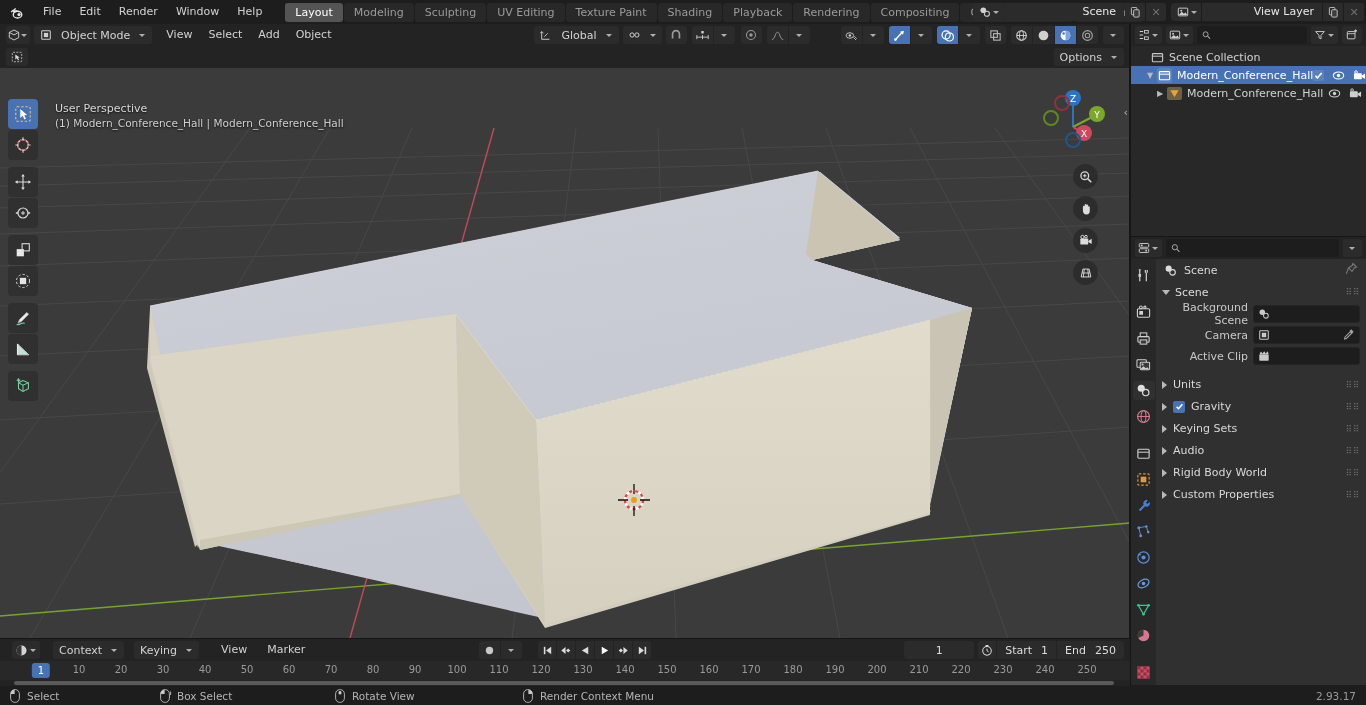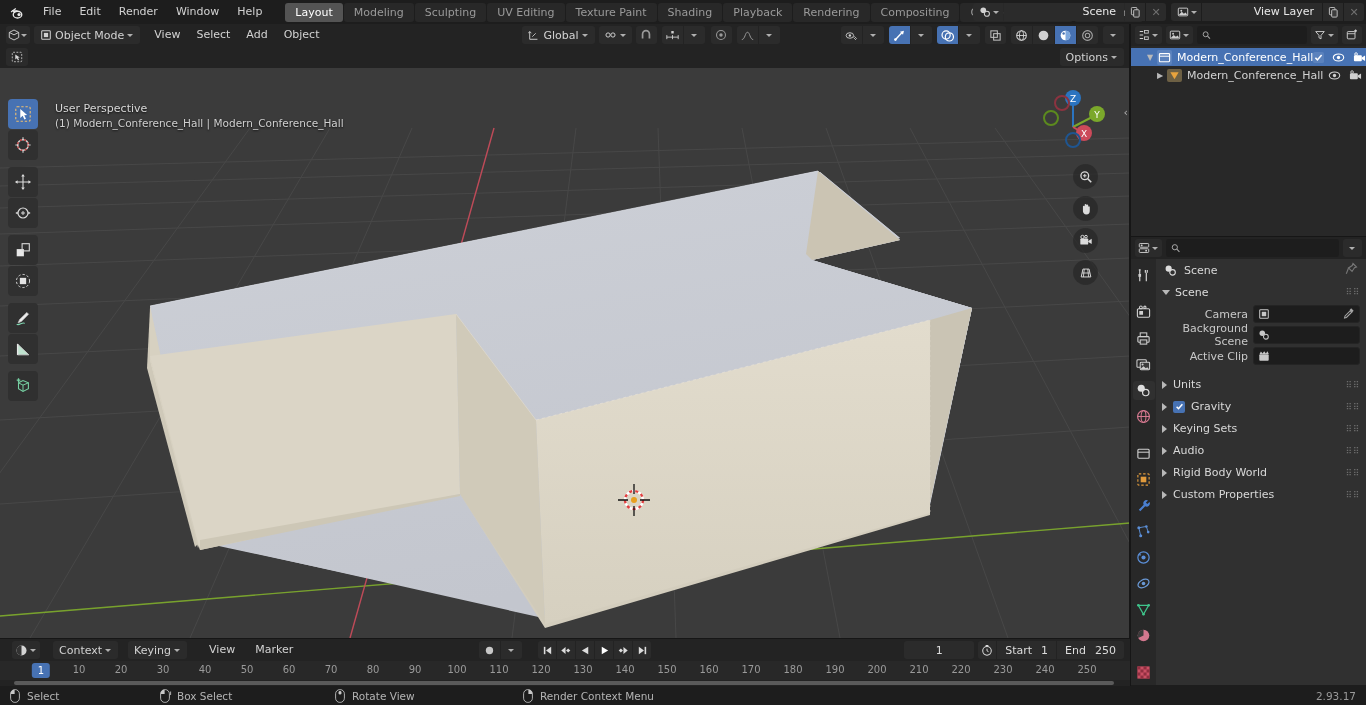--- a/index.html
+++ b/index.html
@@ -60,21 +60,21 @@
   }
   .vp-header {
     position: absolute; left: 0; top: 0; width: 1130px; height: 22px;
     background: #232323; display: flex; align-items: center;
   }
   .vp-header2 {
     position: absolute; left: 0; top: 22px; width: 1130px; height: 22px;
     background: #232323; display: flex; align-items: center;
   }
   .hdr-btn {
-    height: 18px; display: flex; align-items: center; gap: 3px; padding: 0 6px;
+    height: 18px; display: flex; align-items: center; gap: 9px; padding: 0 6px;
     background: #2b2b2b; border-radius: 3px; color: #d2d2d2; font-size: 11px;
     white-space: nowrap; cursor: default;
   }
   .hdr-txt {
     height: 18px; line-height: 18px; padding: 0 8px; color: #d2d2d2;
     font-size: 11px; cursor: default; border-radius: 3px;
   }
   .dd-arrow { display:inline-block; width:7px; height:7px; position: relative; }
   .dd-arrow:after {
     content: ''; position: absolute; left: 0; top: 2px;
@@ -848,20 +848,30 @@
         <svg width="12" height="12" viewBox="0 0 14 14">
           <rect x="1.5" y="3" width="9" height="8.5" rx="1" fill="none" stroke="#cfcfcf" stroke-width="1.1"></rect>
           <path d="M1.5 5.5 L10.5 5.5" stroke="#cfcfcf" stroke-width="1"></path>
           <path d="M9.5 2.2 L12.8 2.2 M11.2 0.6 L11.2 3.8" stroke="#cfcfcf" stroke-width="1.2"></path>
         </svg>
       </div>
     </div>
 
     <div class="out-rows">
 
+      <div class="out-row" style="padding-left:6px">
+        <span class="disc"></span>
+        <span style="display:flex">
+          <svg width="13" height="13" viewBox="0 0 14 14">
+            <rect x="1.5" y="2.8" width="11" height="8.8" rx="1" fill="none" stroke="#c8c8c8" stroke-width="1.2"></rect>
+            <path d="M1.5 5.6 L12.5 5.6" stroke="#c8c8c8" stroke-width="1.1"></path>
+          </svg>
+        </span>
+        <span class="rlabel">Scene Collection</span>
+      </div>
 
       <div class="out-row selected" style="padding-left:12px">
         <span class="disc">▼</span>
         <span style="display:flex;background:#5b82bd;border-radius:2px;padding:1px">
           <svg width="13" height="13" viewBox="0 0 14 14">
             <rect x="1.5" y="2.8" width="11" height="8.8" rx="1" fill="none" stroke="#ffffff" stroke-width="1.2"></rect>
             <path d="M1.5 5.6 L12.5 5.6" stroke="#ffffff" stroke-width="1.1"></path>
           </svg>
         </span>
         <span class="rlabel">Modern_Conference_Hall</span>
@@ -1074,48 +1084,48 @@
           </span>
         </div>
 
         <div class="panel-hdr">
           <span class="tri down"></span>
           <span>Scene</span>
           <span class="grip">⠿⠿</span>
         </div>
 
         <div class="prop-row">
+          <span class="prop-label">Background Scene</span>
+          <span class="prop-field">
+            <span style="display:flex">
+              <svg width="12" height="12" viewBox="0 0 14 14">
+                <circle cx="5" cy="5" r="3.2" fill="#c8c8c8"></circle>
+                <circle cx="9.2" cy="9" r="2.8" fill="none" stroke="#c8c8c8" stroke-width="1.2"></circle>
+              </svg>
+            </span>
+            <span></span>
+          </span>
+        </div>
+
+        <div class="prop-row">
           <span class="prop-label">Camera</span>
           <span class="prop-field">
             <span style="display:flex">
               <svg width="12" height="12" viewBox="0 0 14 14">
                 <rect x="2" y="2" width="10" height="10" rx="1" fill="none" stroke="#c8c8c8" stroke-width="1.2"></rect>
                 <rect x="4.4" y="4.4" width="5.2" height="5.2" fill="#c8c8c8"></rect>
               </svg>
             </span>
             <span></span>
             <span class="eyedrop">
               <svg width="12" height="12" viewBox="0 0 14 14">
                 <path d="M9.5 1.6 L12.4 4.5 L10.6 6.3 L7.7 3.4 Z" fill="#c8c8c8"></path>
                 <path d="M8.6 4.3 L2.4 10.5 L1.8 12.8 L4 12.2 L10.2 6 Z" fill="none" stroke="#c8c8c8" stroke-width="1.2"></path>
               </svg>
             </span>
-          </span>
-        </div>
-
-        <div class="prop-row">
-          <span class="prop-label">Background Scene</span>
-          <span class="prop-field">
-            <span style="display:flex">
-              <svg width="12" height="12" viewBox="0 0 14 14">
-                <circle cx="5" cy="5" r="3.2" fill="#c8c8c8"></circle>
-                <circle cx="9.2" cy="9" r="2.8" fill="none" stroke="#c8c8c8" stroke-width="1.2"></circle>
-              </svg>
-            </span>
-            <span></span>
           </span>
         </div>
 
         <div class="prop-row">
           <span class="prop-label">Active Clip</span>
           <span class="prop-field">
             <span style="display:flex">
               <svg width="12" height="12" viewBox="0 0 14 14">
                 <rect x="1.5" y="5" width="11" height="7.5" rx="1" fill="#c8c8c8"></rect>
                 <path d="M1.8 4.6 L3.4 1.8 L5.4 4.2 L7.2 1.6 L9.2 4 L11 1.5 L12.6 4.6 Z" fill="#c8c8c8"></path>

